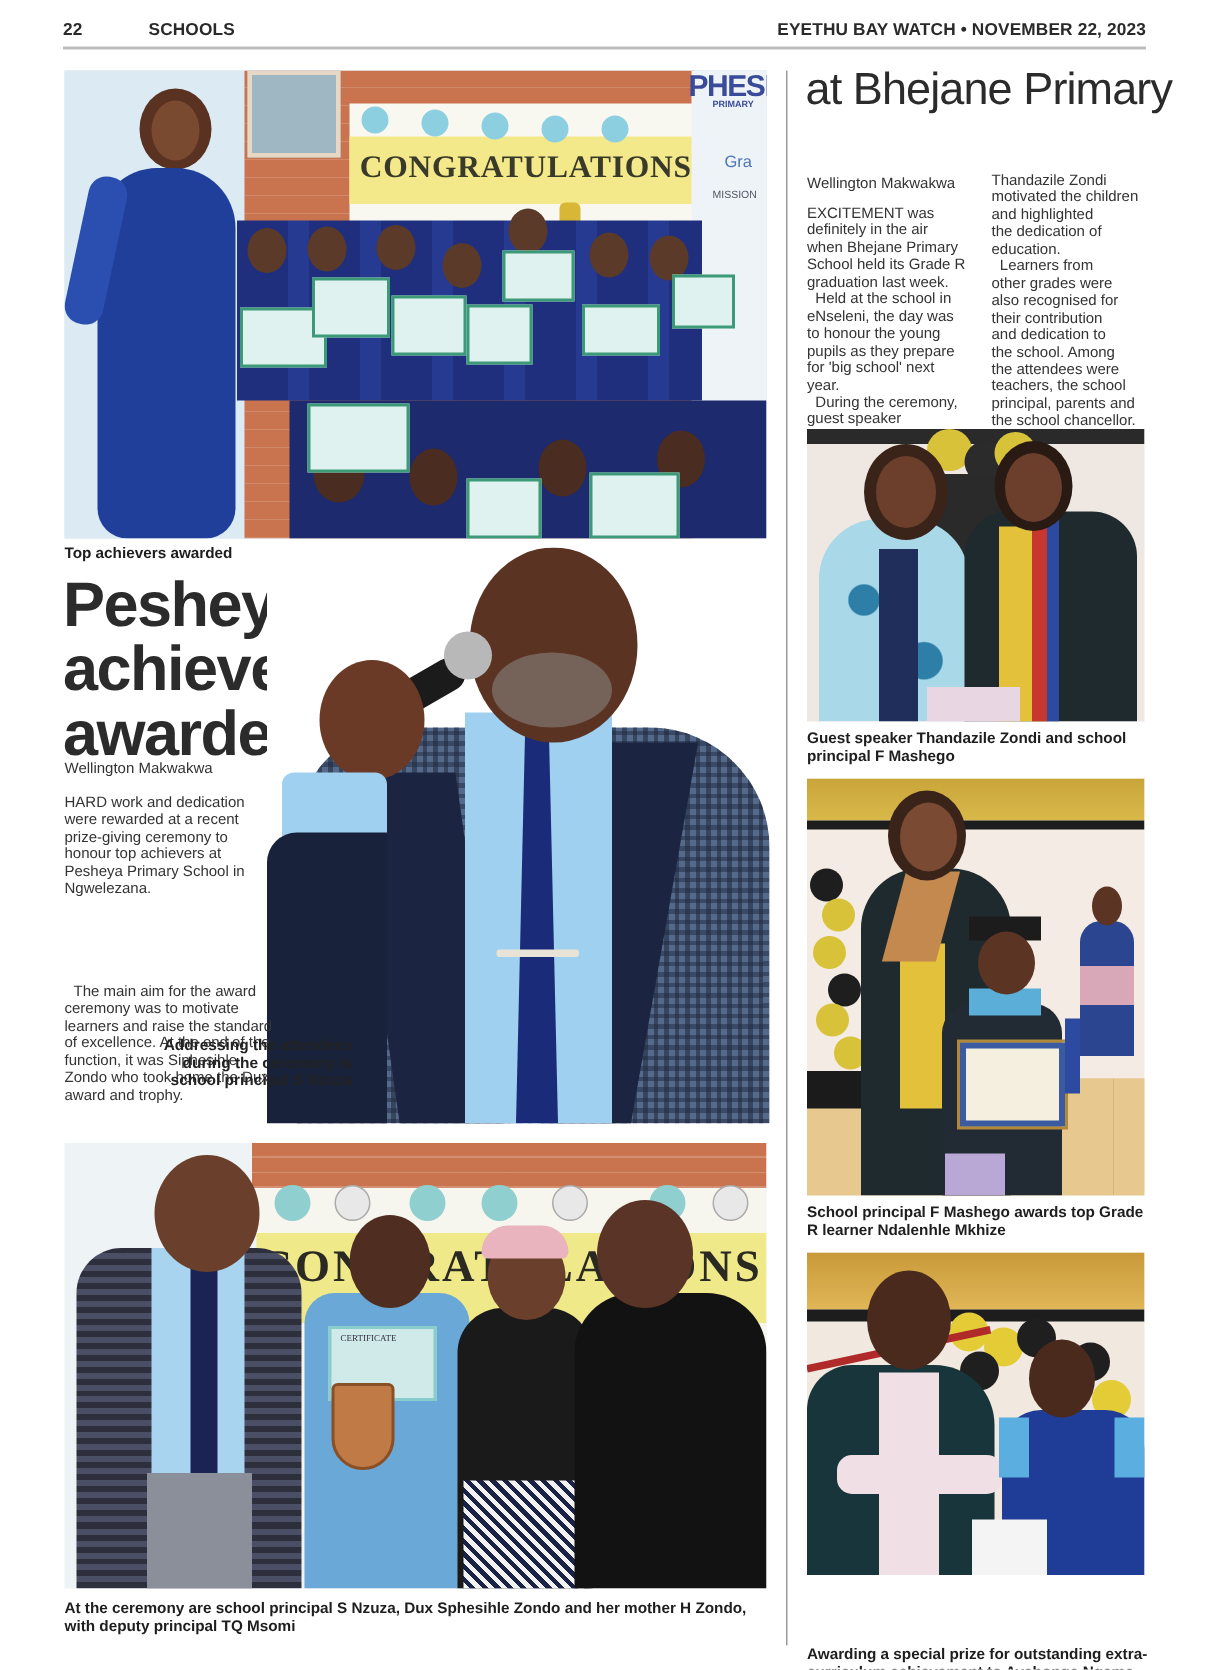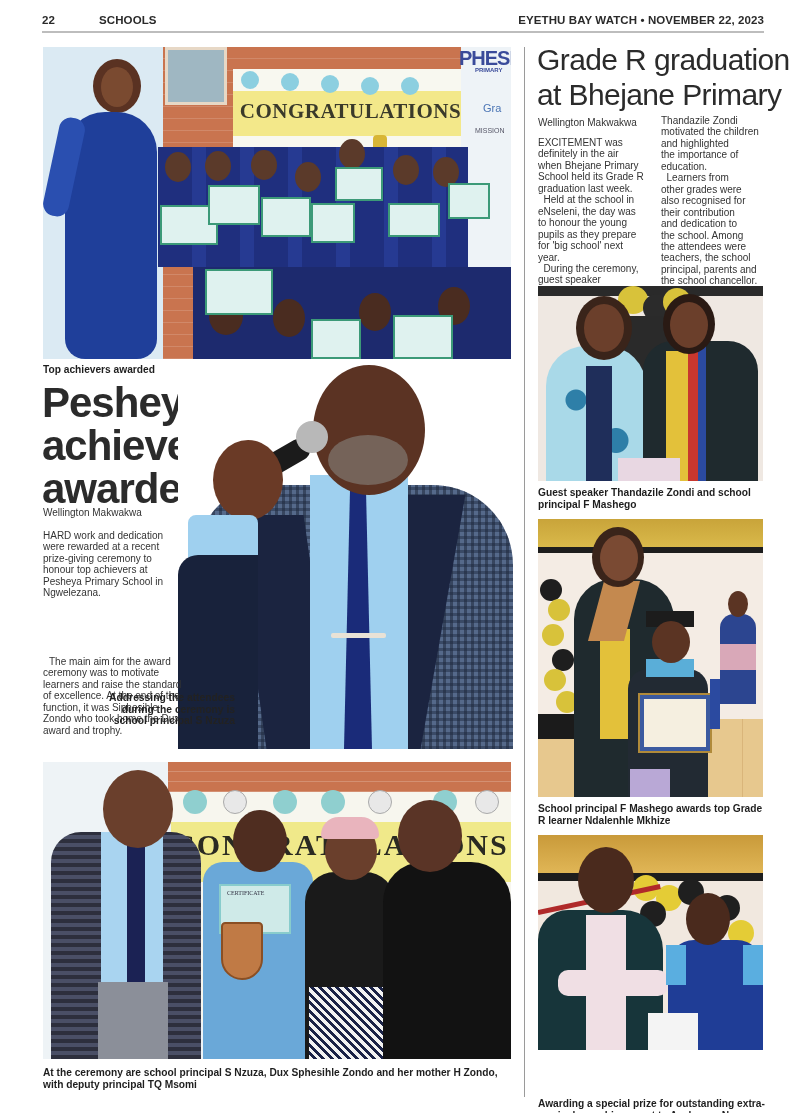--- a/index.html
+++ b/index.html
@@ -179,21 +179,20 @@
   <div class="blob" style="left:282px; top:60px; width:52px; height:58px; background:#6a3f2c;"></div>
   <div class="rect" style="left:278px; top:55px; width:58px; height:22px; background:#e9b4bd; border-radius:25px 25px 6px 6px;"></div>
 
   <div class="rect" style="left:340px; top:100px; width:128px; height:197px; background:#121212; border-radius:40px 40px 0 0;"></div>
   <div class="blob" style="left:355px; top:38px; width:64px; height:72px; background:#5a3426;"></div>
 </div>
 
 <div class="caption" style="left:43px; top:1067px; width:470px;">At the ceremony are school principal S Nzuza, Dux Sphesihle Zondo and her mother H Zondo, with deputy principal TQ Msomi</div>
 
 <div class="headline2" style="left:537px; top:42px; font-size:30px; line-height:35px;">
-  <div>Grade R graduation</div>
   <div>at Bhejane Primary</div>
 </div>
 
 <div class="byline" style="left:538px; top:117px;">Wellington Makwakwa</div>
 
 <div class="body-text" style="left:538px; top:137px; width:112px;">
   <div>EXCITEMENT was</div>
   <div>definitely in the air</div>
   <div>when Bhejane Primary</div>
   <div>School held its Grade R</div>
@@ -205,21 +204,21 @@
   <div>for 'big school' next</div>
   <div>year.</div>
   <div>&nbsp;&nbsp;During the ceremony,</div>
   <div>guest speaker</div>
 </div>
 
 <div class="body-text" style="left:661px; top:115px; width:110px;">
   <div>Thandazile Zondi</div>
   <div>motivated the children</div>
   <div>and highlighted</div>
-  <div>the importance of</div>
+  <div>the dedication of</div>
   <div>education.</div>
   <div>&nbsp;&nbsp;Learners from</div>
   <div>other grades were</div>
   <div>also recognised for</div>
   <div>their contribution</div>
   <div>and dedication to</div>
   <div>the school. Among</div>
   <div>the attendees were</div>
   <div>teachers, the school</div>
   <div>principal, parents and</div>

